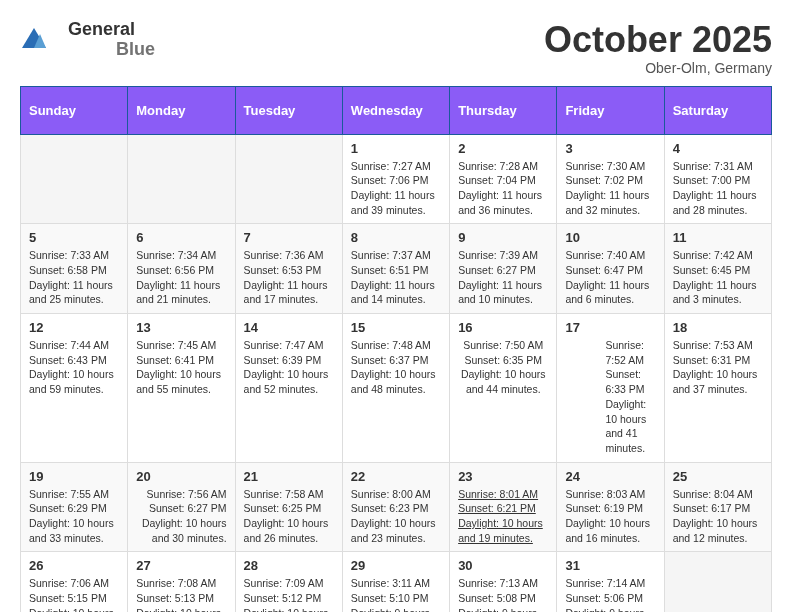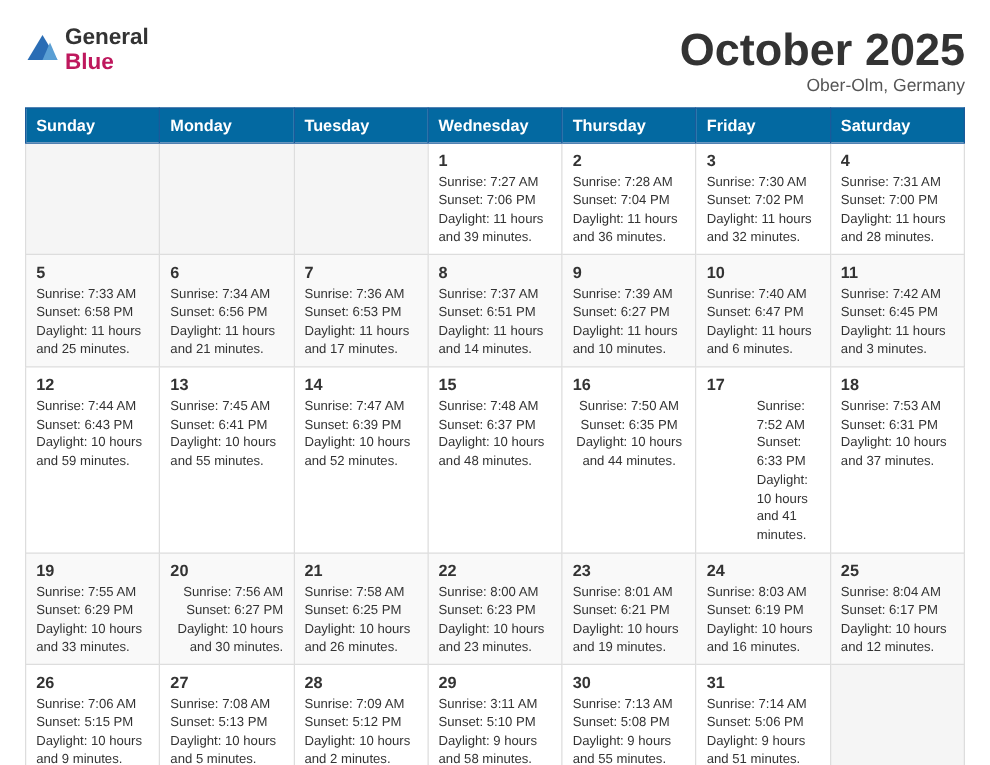--- a/index.html
+++ b/index.html
@@ -12,30 +12,30 @@
     }
     .header-area {
       display: flex;
       justify-content: space-between;
       align-items: flex-start;
       margin-bottom: 10px;
     }
     .logo {
       display: flex;
       align-items: center;
-      gap: 4px;
+      gap: 20px;
     }
     .logo-text {
       font-size: 18px;
       font-weight: bold;
       color: #333;
       line-height: 1.1;
     }
     .logo-text .general { display: block; }
-    .logo-text .blue { display: block; color: #be185d; }
+    .logo-text .blue { display: block; color: #737373; margin-left: 48px; }
     .logo-icon {
       width: 28px;
       height: 28px;
     }
     .title-area {
       text-align: right;
     }
     .month-title {
       font-size: 36px;
       font-weight: bold;
@@ -45,25 +45,25 @@
     .location {
       font-size: 14px;
       color: #555;
     }
     .calendar {
       width: 100%;
       border-collapse: collapse;
       border: 1px solid #ccc;
     }
     .calendar th {
-      background: #0369a1;
+      background: #8b5cf6;
       color: #fff;
       font-size: 13px;
       font-weight: bold;
-      padding: 6px 8px;
+      padding: 16px 8px;
       text-align: left;
       border: 1px solid #1a5a9a;
     }
     .calendar td {
       vertical-align: top;
       padding: 6px 8px;
       border: 1px solid #ddd;
       width: calc(100% / 7);
       min-height: 80px;
       font-size: 11px;
@@ -280,21 +280,21 @@
         </td>
         <td>
           <div class="day-number">22</div>
           <div class="day-info" style="white-space: pre-line;">Sunrise: 8:00 AM
 Sunset: 6:23 PM
 Daylight: 10 hours
 and 23 minutes.</div>
         </td>
         <td>
           <div class="day-number">23</div>
-          <div class="day-info" style="white-space: pre-line;">Sunrise: 8:01 AM
+          <div class="day-info" style="white-space: pre-line; text-decoration: underline;">Sunrise: 8:01 AM
 Sunset: 6:21 PM
 Daylight: 10 hours
 and 19 minutes.</div>
         </td>
         <td>
           <div class="day-number">24</div>
           <div class="day-info" style="white-space: pre-line;">Sunrise: 8:03 AM
 Sunset: 6:19 PM
 Daylight: 10 hours
 and 16 minutes.</div>

